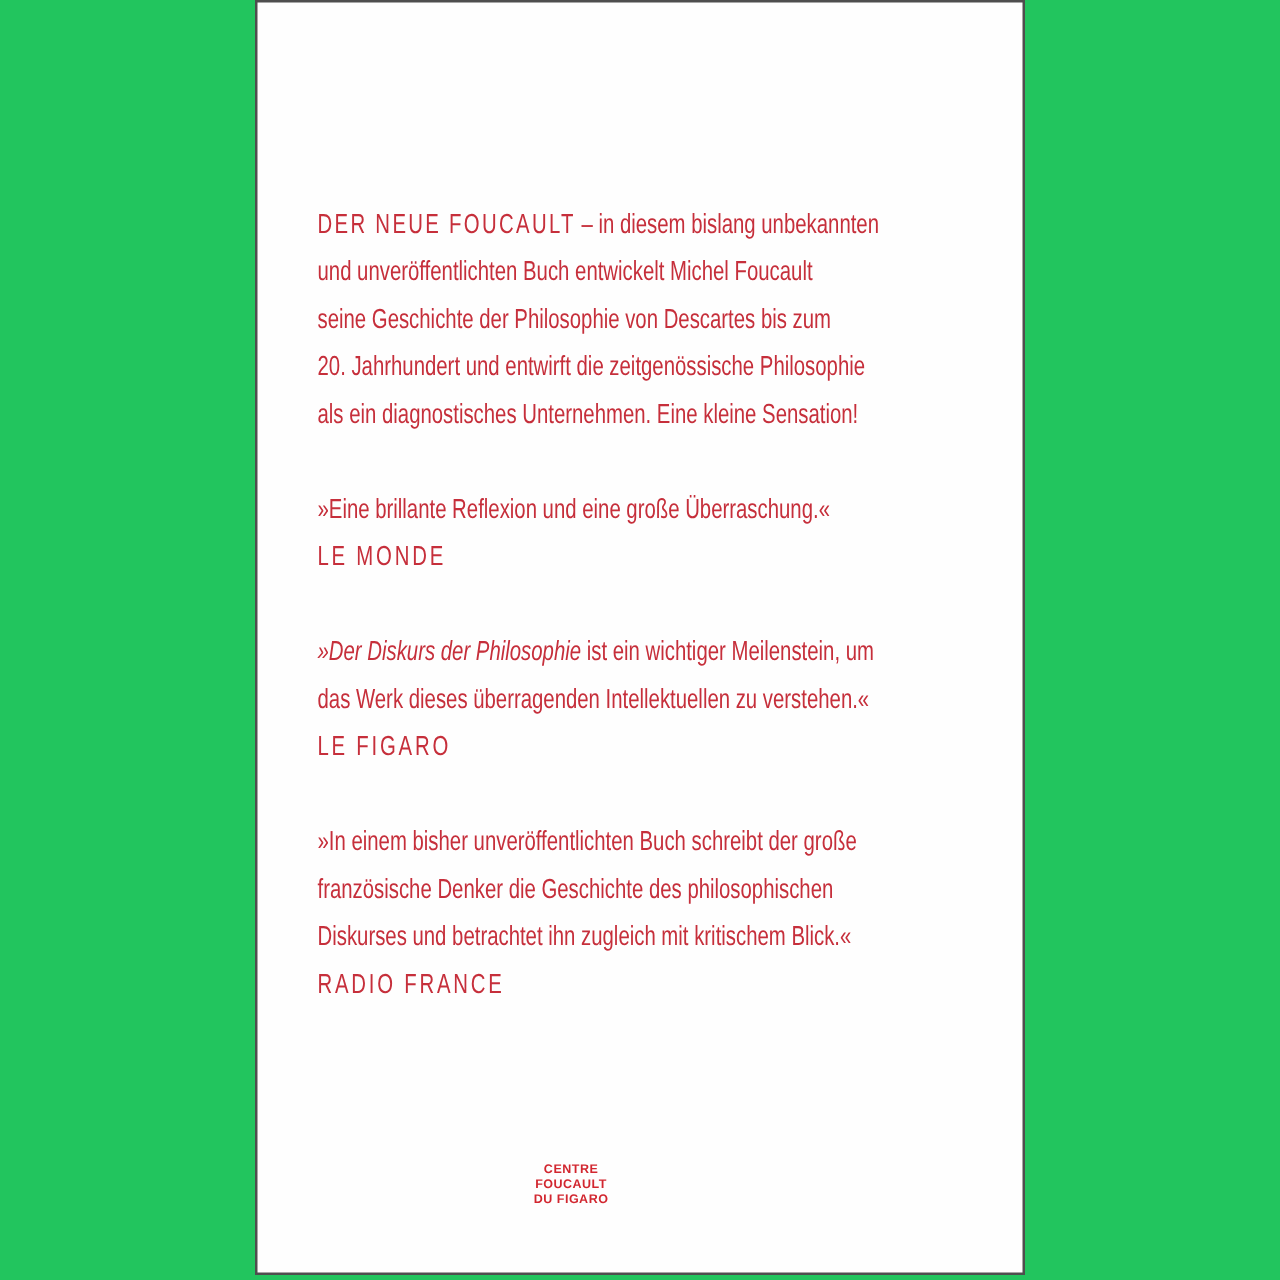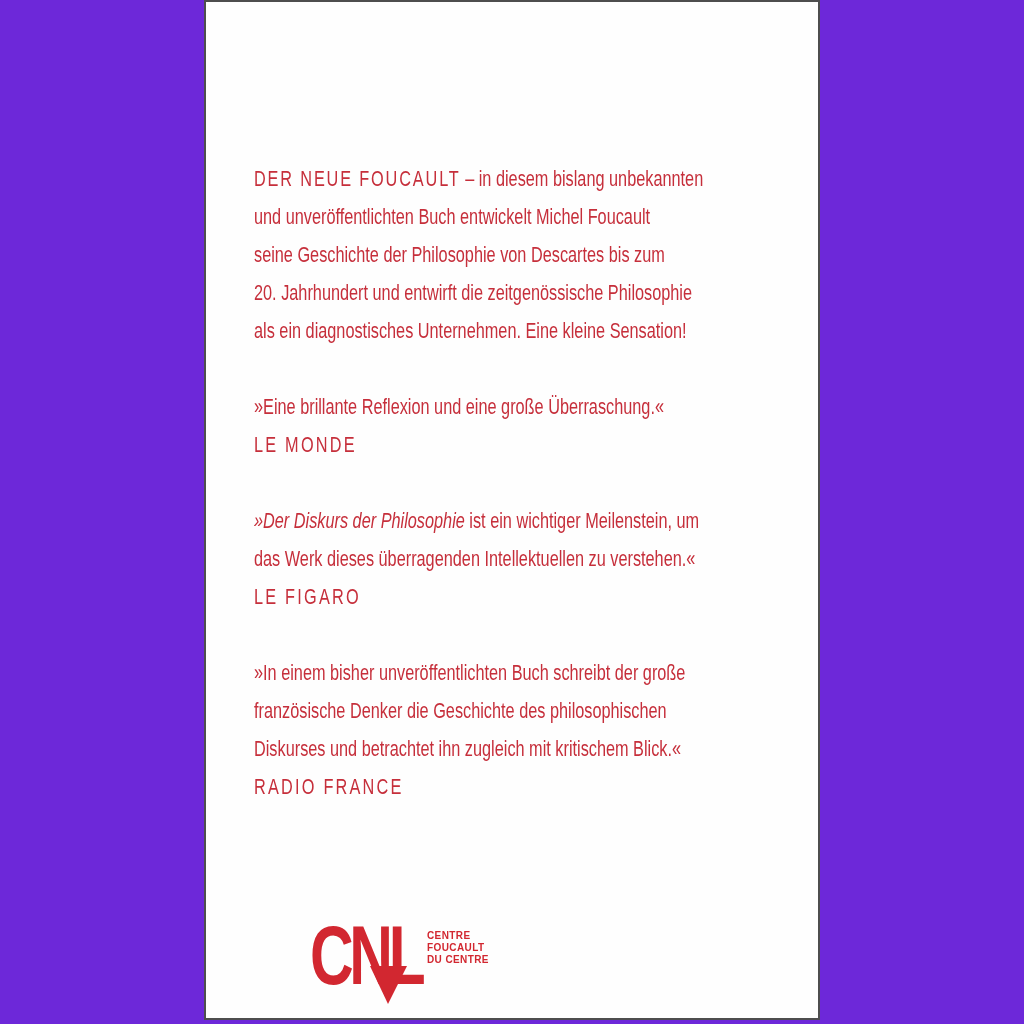--- a/index.html
+++ b/index.html
@@ -9,21 +9,21 @@
     width: 1024px;
     height: 1024px;
     background: #ffffff;
     font-family: "Liberation Sans", sans-serif;
     overflow: hidden;
   }
   .canvas {
     position: relative;
     width: 1024px;
     height: 1024px;
-    background: #6d28d9;
+    background: #22c55e;
   }
   .page {
     position: absolute;
     left: 204px;
     top: 0;
     width: 616px;
     height: 1020px;
     background: #fefefe;
     border: 2px solid #4e4e4e;
     box-sizing: border-box;
@@ -66,20 +66,21 @@
   .caption {
     position: absolute;
     left: 221px;
     top: 928px;
     color: #d22730;
     font-size: 10px;
     font-weight: bold;
     line-height: 12px;
     letter-spacing: 0.4px;
     white-space: nowrap;
+    text-align: center;
   }
 </style>
 </head>
 <body>
 
 <div class="canvas">
   <div class="page">
 
     <div class="copy">
 
@@ -104,29 +105,21 @@
 
       <div class="block">
         <div class="ln">»In einem bisher unveröffentlichten Buch schreibt der große</div>
         <div class="ln">französische Denker die Geschichte des philosophischen</div>
         <div class="ln">Diskurses und betrachtet ihn zugleich mit kritischem Blick.«</div>
         <div class="ln src">RADIO FRANCE</div>
       </div>
 
     </div>
 
-    <div class="logo">
-      <svg width="120" height="92" viewBox="0 0 120 92">
-        <g transform="scale(0.72,1)">
-          <text x="0" y="68" font-family="Liberation Sans, sans-serif" font-weight="bold" font-size="84" letter-spacing="-6" fill="#d22730">CNL</text>
-        </g>
-        <polygon points="60,50 97,50 78,88" fill="#d22730"></polygon>
-      </svg>
-    </div>
 
     <div class="caption">
       <div>CENTRE</div>
       <div>FOUCAULT</div>
-      <div>DU CENTRE</div>
+      <div>DU FIGARO</div>
     </div>
 
   </div>
 </div>
 
 </body></html>

